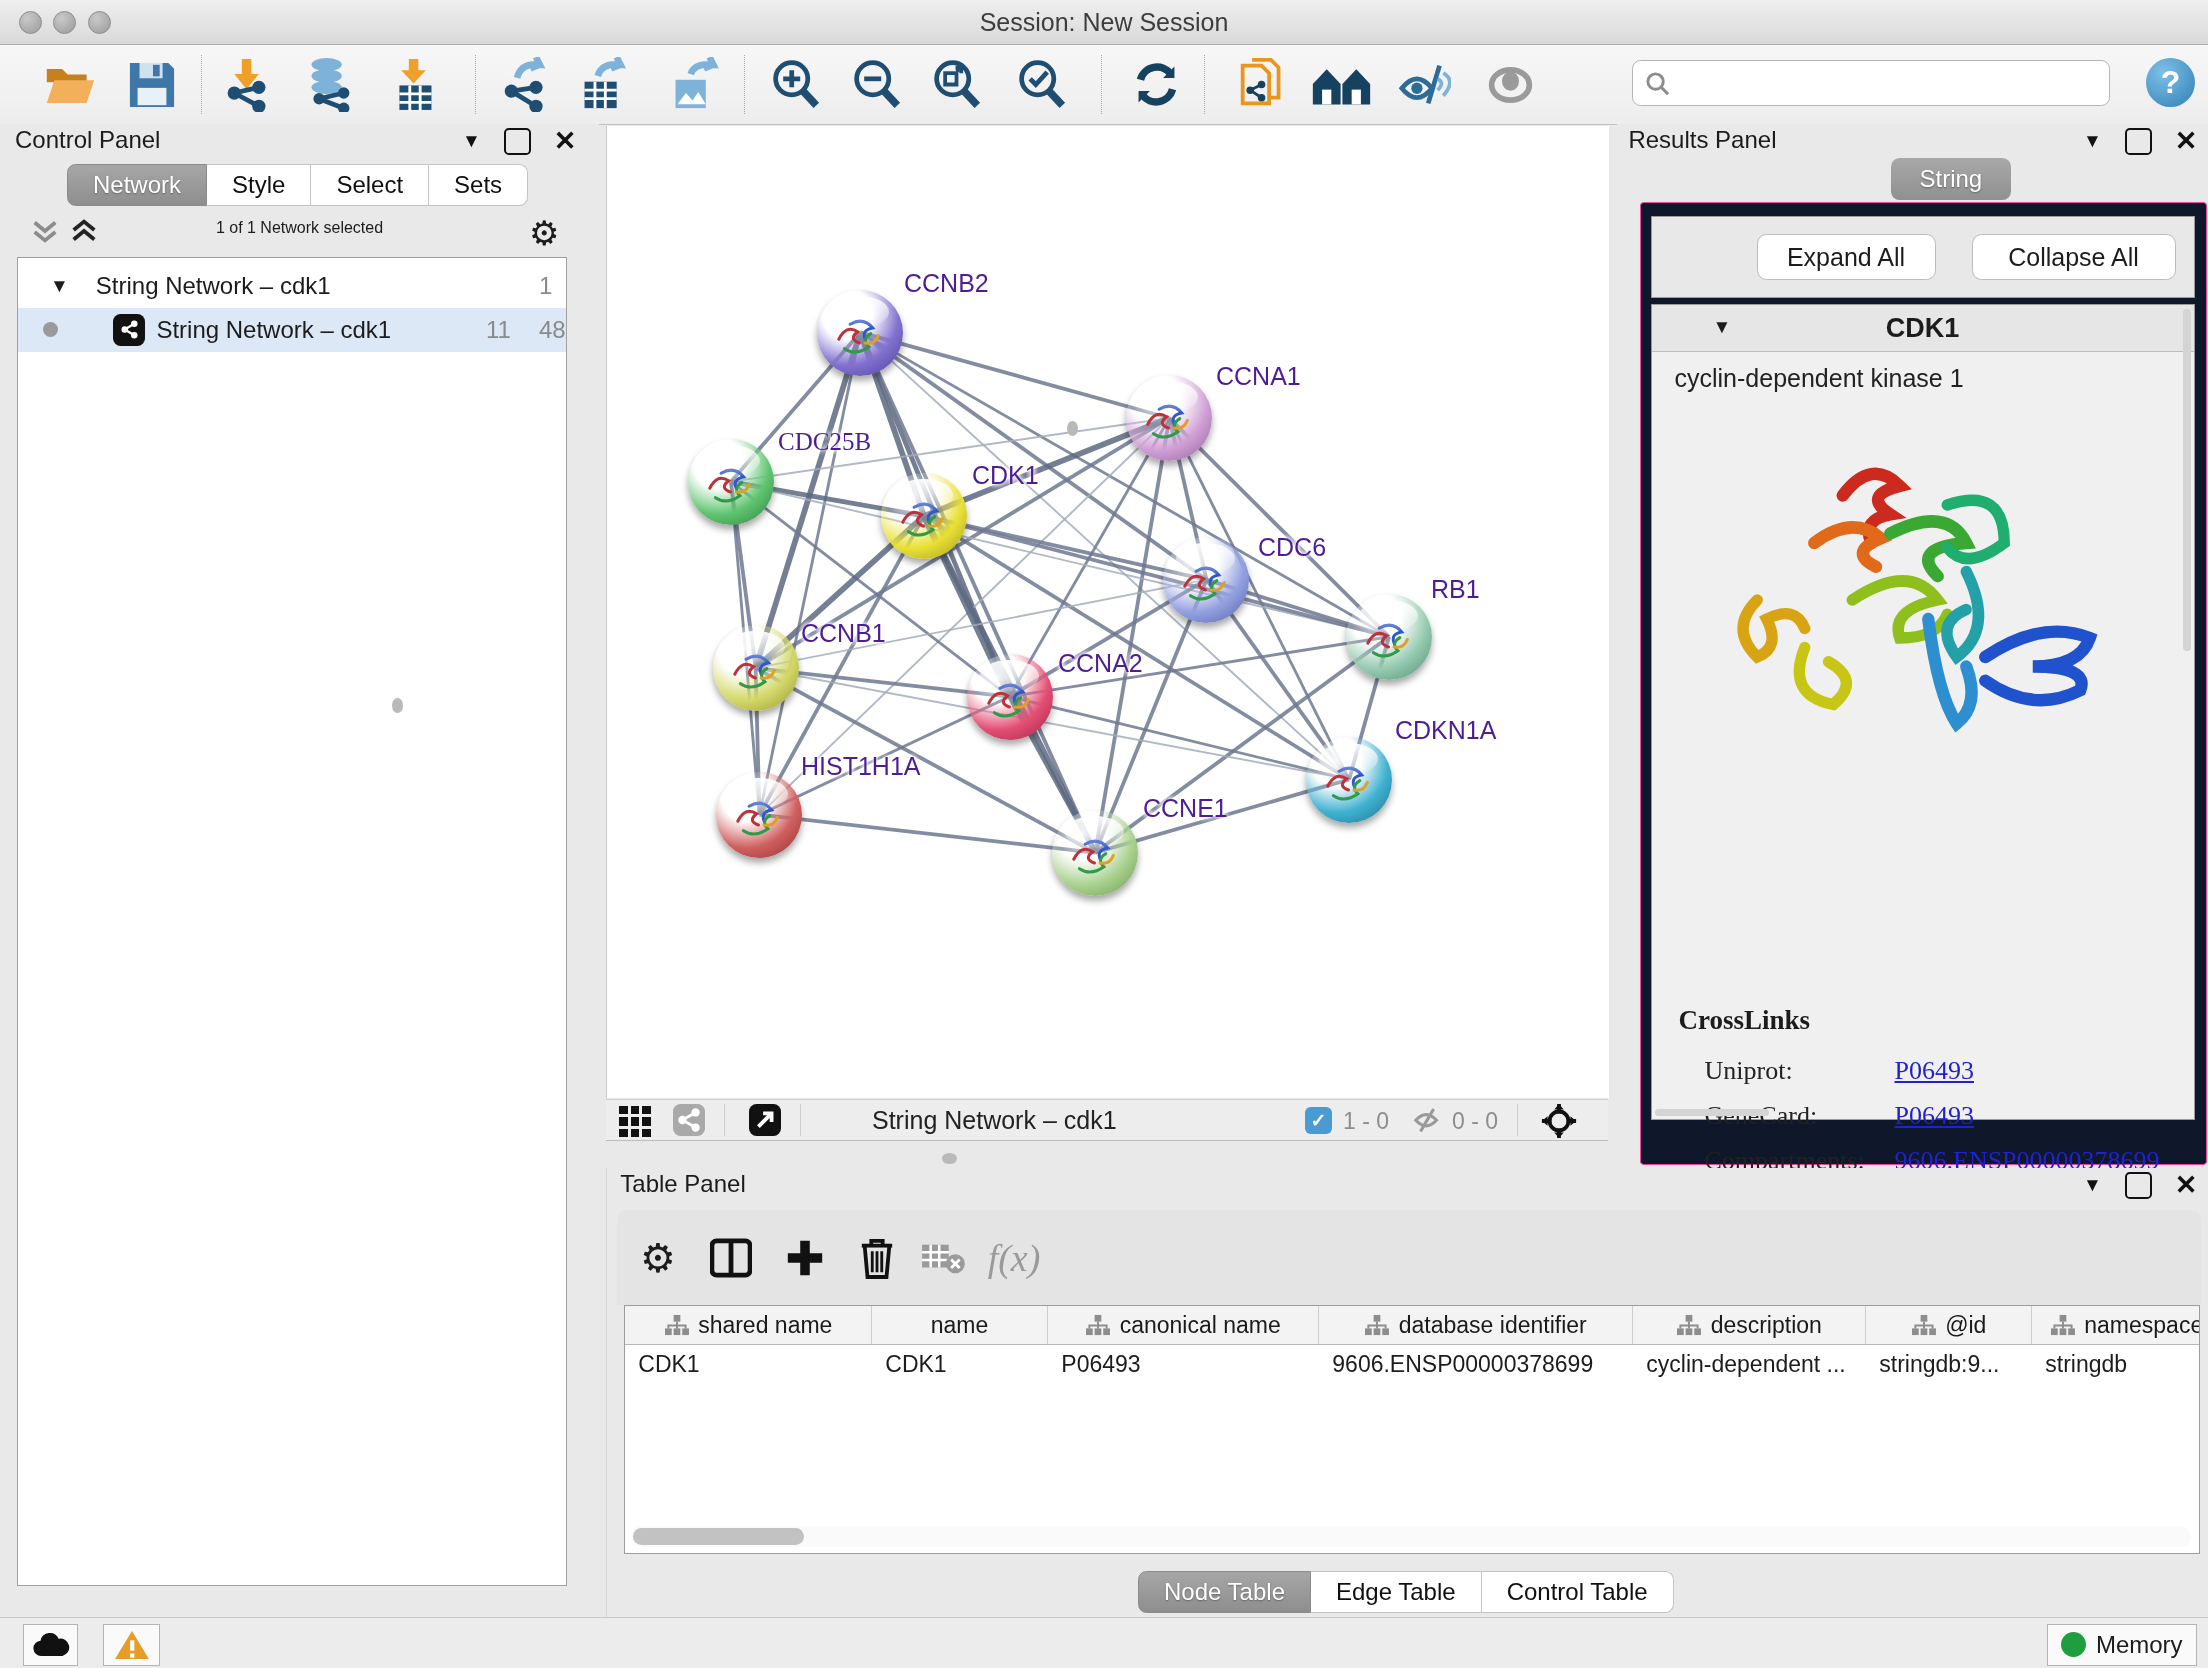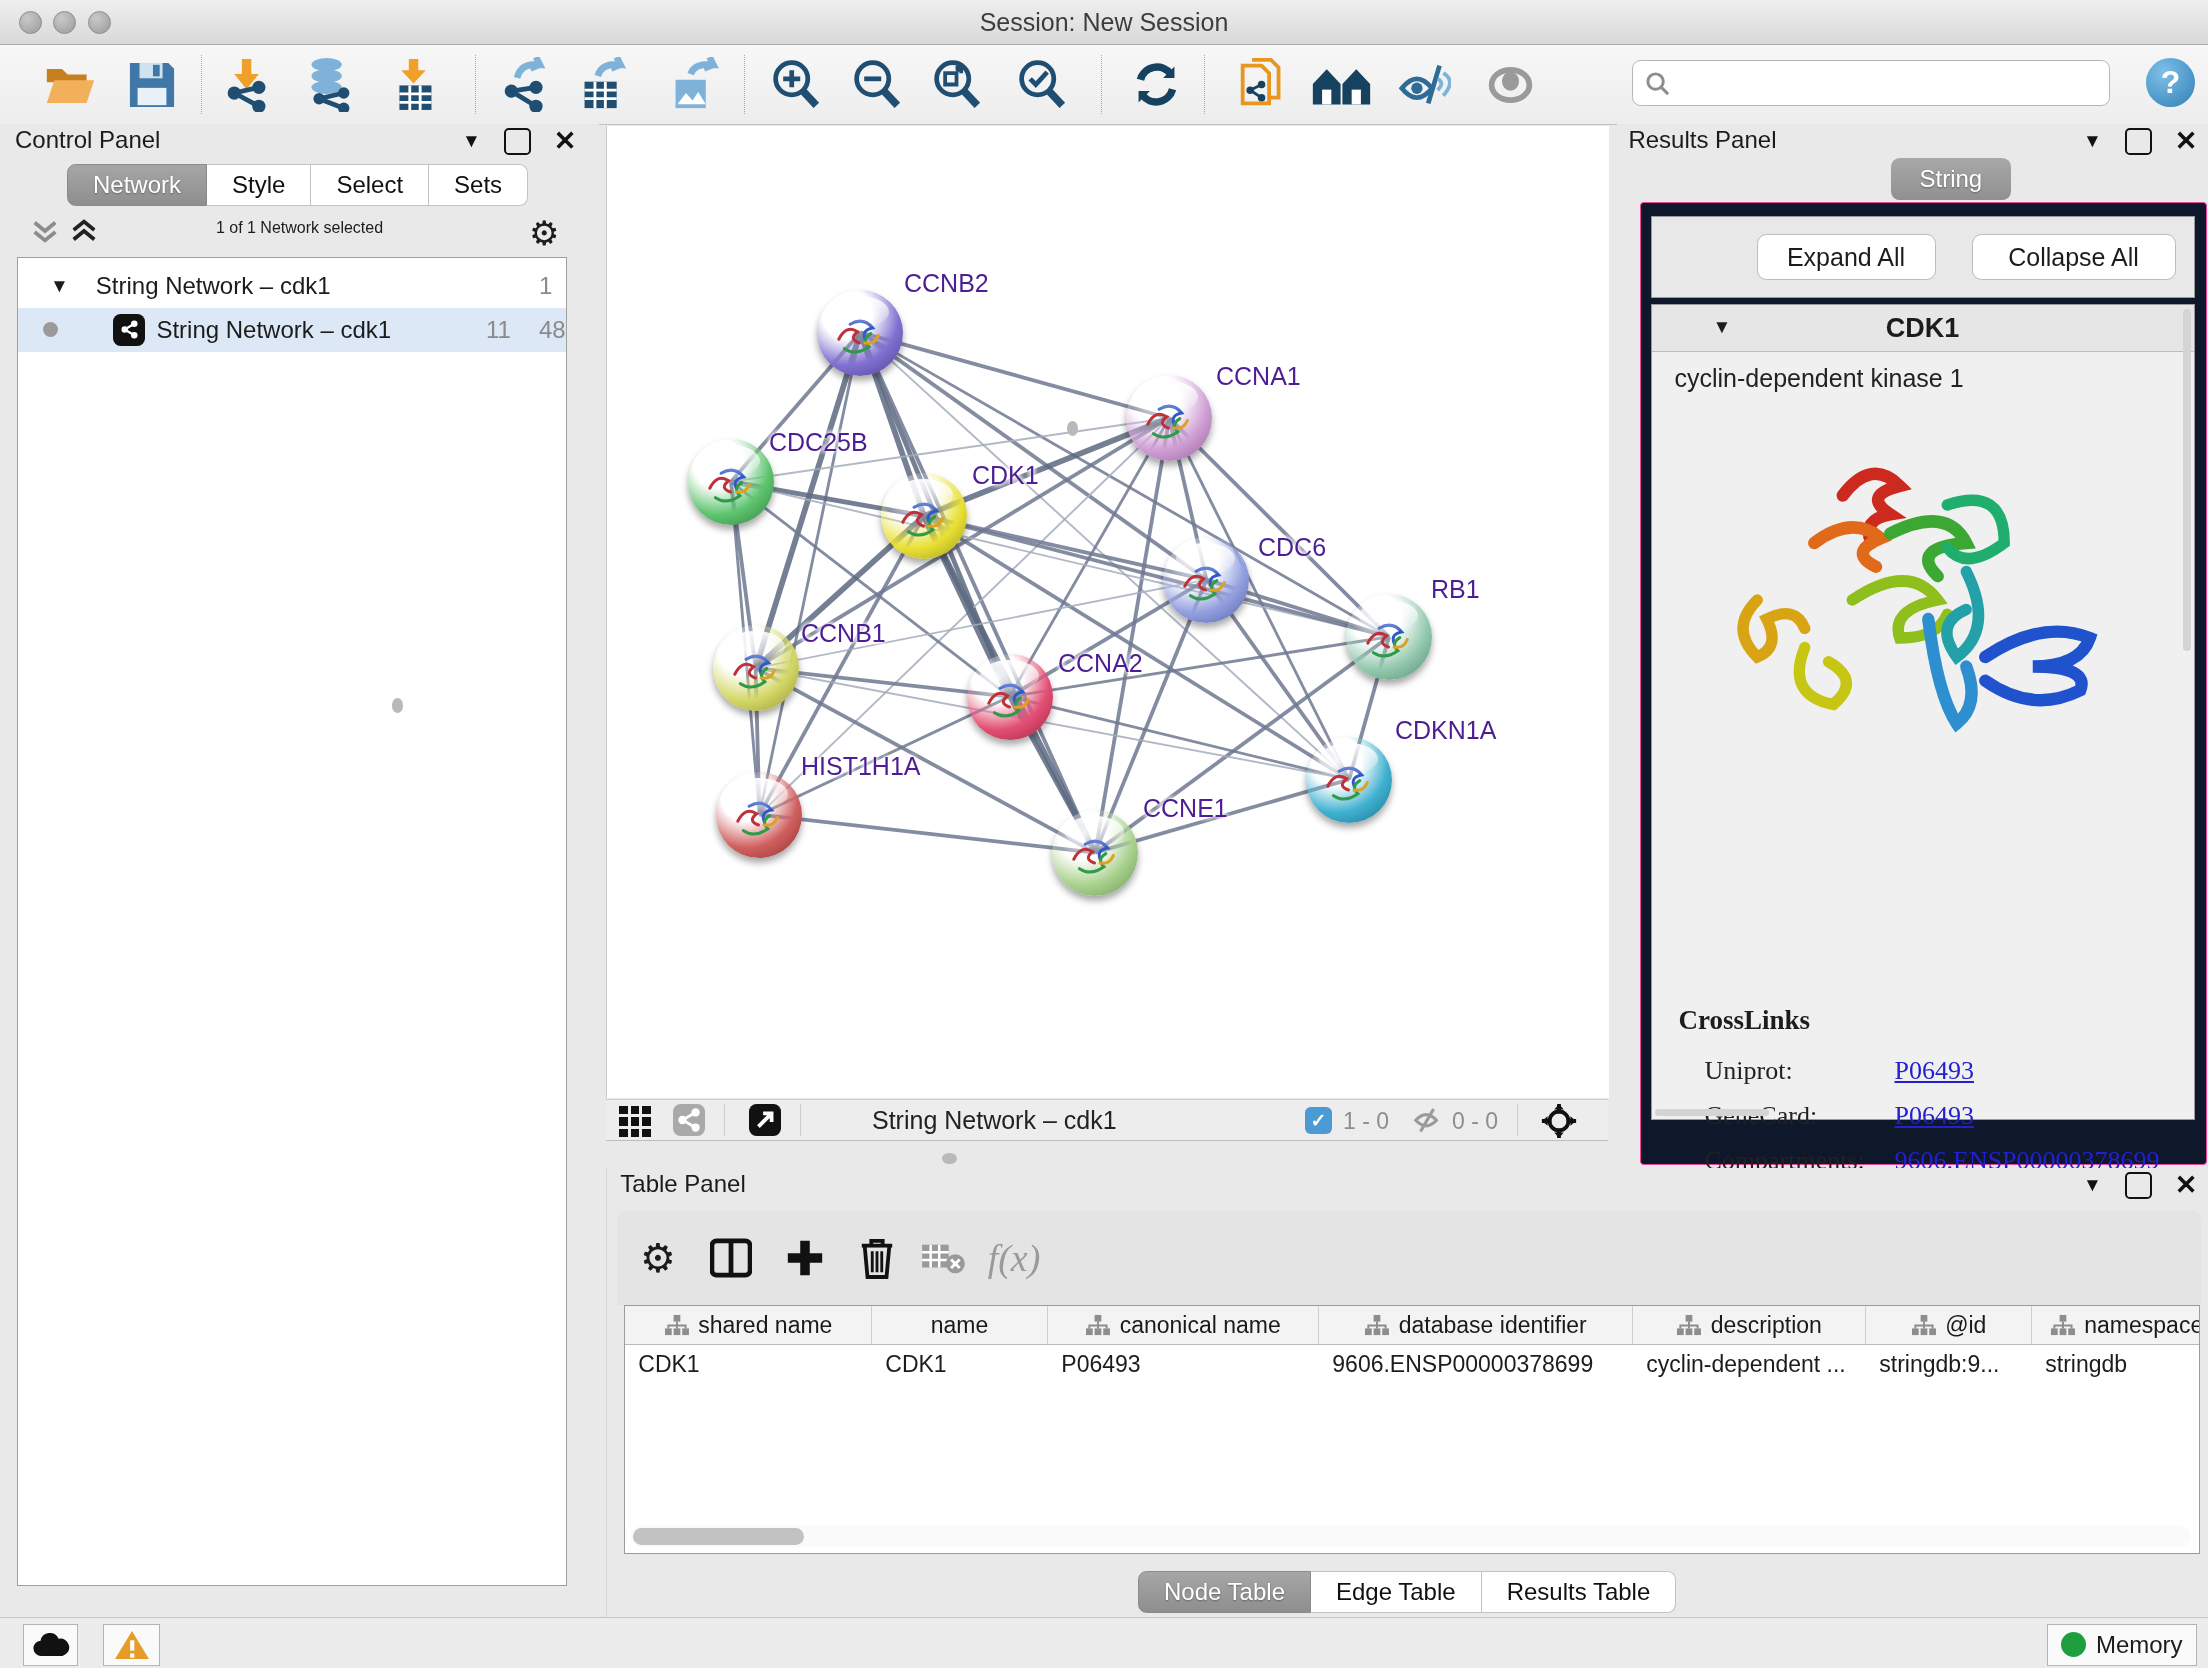--- a/index.html
+++ b/index.html
@@ -417,21 +417,21 @@
           <svg width="57" height="49" viewBox="0 0 60 52" style="position:absolute;left:14.3px;top:21px">
             <g fill="none" stroke-width="3.2" stroke-linecap="round">
               <path d="M8 30 q8 -16 20 -8 q-10 8 2 12" stroke="#c03038"></path>
               <path d="M20 14 q14 -8 24 4 q-12 2 -8 12" stroke="#3058c8"></path>
               <path d="M14 40 q12 8 26 -2 q-8 -8 2 -14" stroke="#2f9a48"></path>
               <path d="M36 34 q10 2 14 -8" stroke="#e0a020"></path>
             </g>
           </svg>
           <div class="shine"></div>
         </div>
-        <div class="node-label" style="left: 162px; top: 302px;">CDC25B</div>
+        <div class="node-label" style="left: 171px; top: 302px; font-family: Liberation Serif, serif;">CDC25B</div>
         <div class="node" style="left: 274px; top: 347px; background: radial-gradient(circle at 35% 28%, rgba(255, 255, 255, 0.9), rgba(255, 255, 255, 0.15) 30%, rgb(232, 224, 52) 62%, rgb(154, 148, 26) 100%);">
           <svg width="57" height="49" viewBox="0 0 60 52" style="position:absolute;left:14.3px;top:21px">
             <g fill="none" stroke-width="3.2" stroke-linecap="round">
               <path d="M8 30 q8 -16 20 -8 q-10 8 2 12" stroke="#c03038"></path>
               <path d="M20 14 q14 -8 24 4 q-12 2 -8 12" stroke="#3058c8"></path>
               <path d="M14 40 q12 8 26 -2 q-8 -8 2 -14" stroke="#2f9a48"></path>
               <path d="M36 34 q10 2 14 -8" stroke="#e0a020"></path>
             </g>
           </svg>
           <div class="shine"></div>
@@ -746,21 +746,21 @@
           </div>
         </div>
       <div id="tb-hscroll">
         <div id="tb-thumb"></div>
       </div>
     </div>
 
     <div class="seg-tabs" id="table-tabs">
         <div class="seg-tab active">Node Table</div>
         <div class="seg-tab">Edge Table</div>
-        <div class="seg-tab">Results Table</div>
+        <div class="seg-tab">Control Table</div>
       </div>
   </div>
 
   <div id="status-bar" class="abs">
     <div class="sb-btn" style="left:23px;width:53px">
       <svg width="38" height="27" viewBox="0 0 40 28">
         <path d="M10 26 a8 8 0 0 1 -1 -16 a10 10 0 0 1 19 -2 a7 7 0 0 1 4 18z" fill="#111"></path>
       </svg>
     </div>
     <div class="sb-btn" style="left:103px;width:55px">

